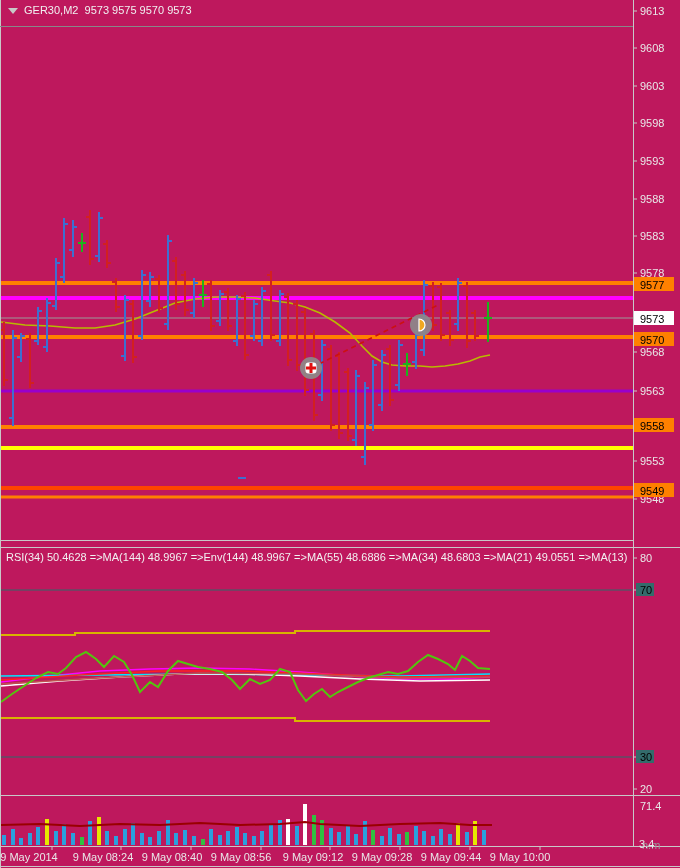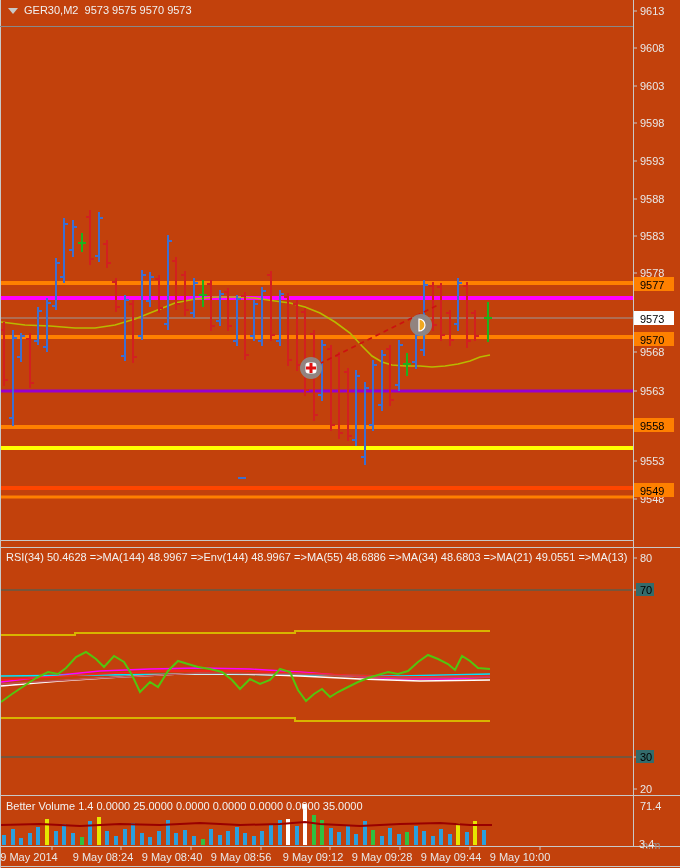--- a/index.html
+++ b/index.html
@@ -1,16 +1,16 @@
 <!DOCTYPE html>
 <html><head>
 <meta charset="utf-8">
 <style>
   html,body{margin:0;padding:0;background:#000;}
-  #root{position:relative;width:680px;height:868px;background:#c2410c;overflow:hidden;
+  #root{position:relative;width:680px;height:868px;background:#be185d;overflow:hidden;
         font-family:"Liberation Sans",sans-serif;}
   .txt{position:absolute;color:#e8e8e8;font-size:11px;white-space:nowrap;}
   #title-bar{top:4px;left:8px;color:#f0f0f0;}
   #title-bar .tri{display:inline-block;width:0;height:0;border-left:5px solid transparent;
         border-right:5px solid transparent;border-top:6px solid #c8c8c8;margin-right:6px;}
   #rsi-header{top:551px;left:6px;color:#f2f2f2;width:624px;overflow:hidden;}
   #vol-header{top:800px;left:6px;color:#f2f2f2;}
   #watermark{top:834px;left:6px;color:#d8d8d8;}
   .surface{position:absolute;background:transparent;}
   svg{position:absolute;top:0;left:0;}
@@ -347,14 +347,13 @@
       <text x="103" y="861" fill="#e8e8e8" font-size="11px" font-family="&quot;Liberation Sans&quot;,sans-serif" text-anchor="middle">9 May 08:24</text>
       <text x="172" y="861" fill="#e8e8e8" font-size="11px" font-family="&quot;Liberation Sans&quot;,sans-serif" text-anchor="middle">9 May 08:40</text>
       <text x="241" y="861" fill="#e8e8e8" font-size="11px" font-family="&quot;Liberation Sans&quot;,sans-serif" text-anchor="middle">9 May 08:56</text>
       <text x="313" y="861" fill="#e8e8e8" font-size="11px" font-family="&quot;Liberation Sans&quot;,sans-serif" text-anchor="middle">9 May 09:12</text>
       <text x="382" y="861" fill="#e8e8e8" font-size="11px" font-family="&quot;Liberation Sans&quot;,sans-serif" text-anchor="middle">9 May 09:28</text>
       <text x="451" y="861" fill="#e8e8e8" font-size="11px" font-family="&quot;Liberation Sans&quot;,sans-serif" text-anchor="middle">9 May 09:44</text>
       <text x="520" y="861" fill="#e8e8e8" font-size="11px" font-family="&quot;Liberation Sans&quot;,sans-serif" text-anchor="middle">9 May 10:00</text>
     </svg>
 
   <div class="txt" id="rsi-header">RSI(34) 50.4628  =&gt;MA(144) 48.9967  =&gt;Env(144) 48.9967  =&gt;MA(55) 48.6886  =&gt;MA(34) 48.6803  =&gt;MA(21) 49.0551  =&gt;MA(13) 49.</div>
-  <div class="txt" id="vol-header">Better Volume 1.4 0.0000 25.0000 0.0000 0.0000 0.0000 0.0000 35.0000</div>
 </div>
 
 </body></html>

